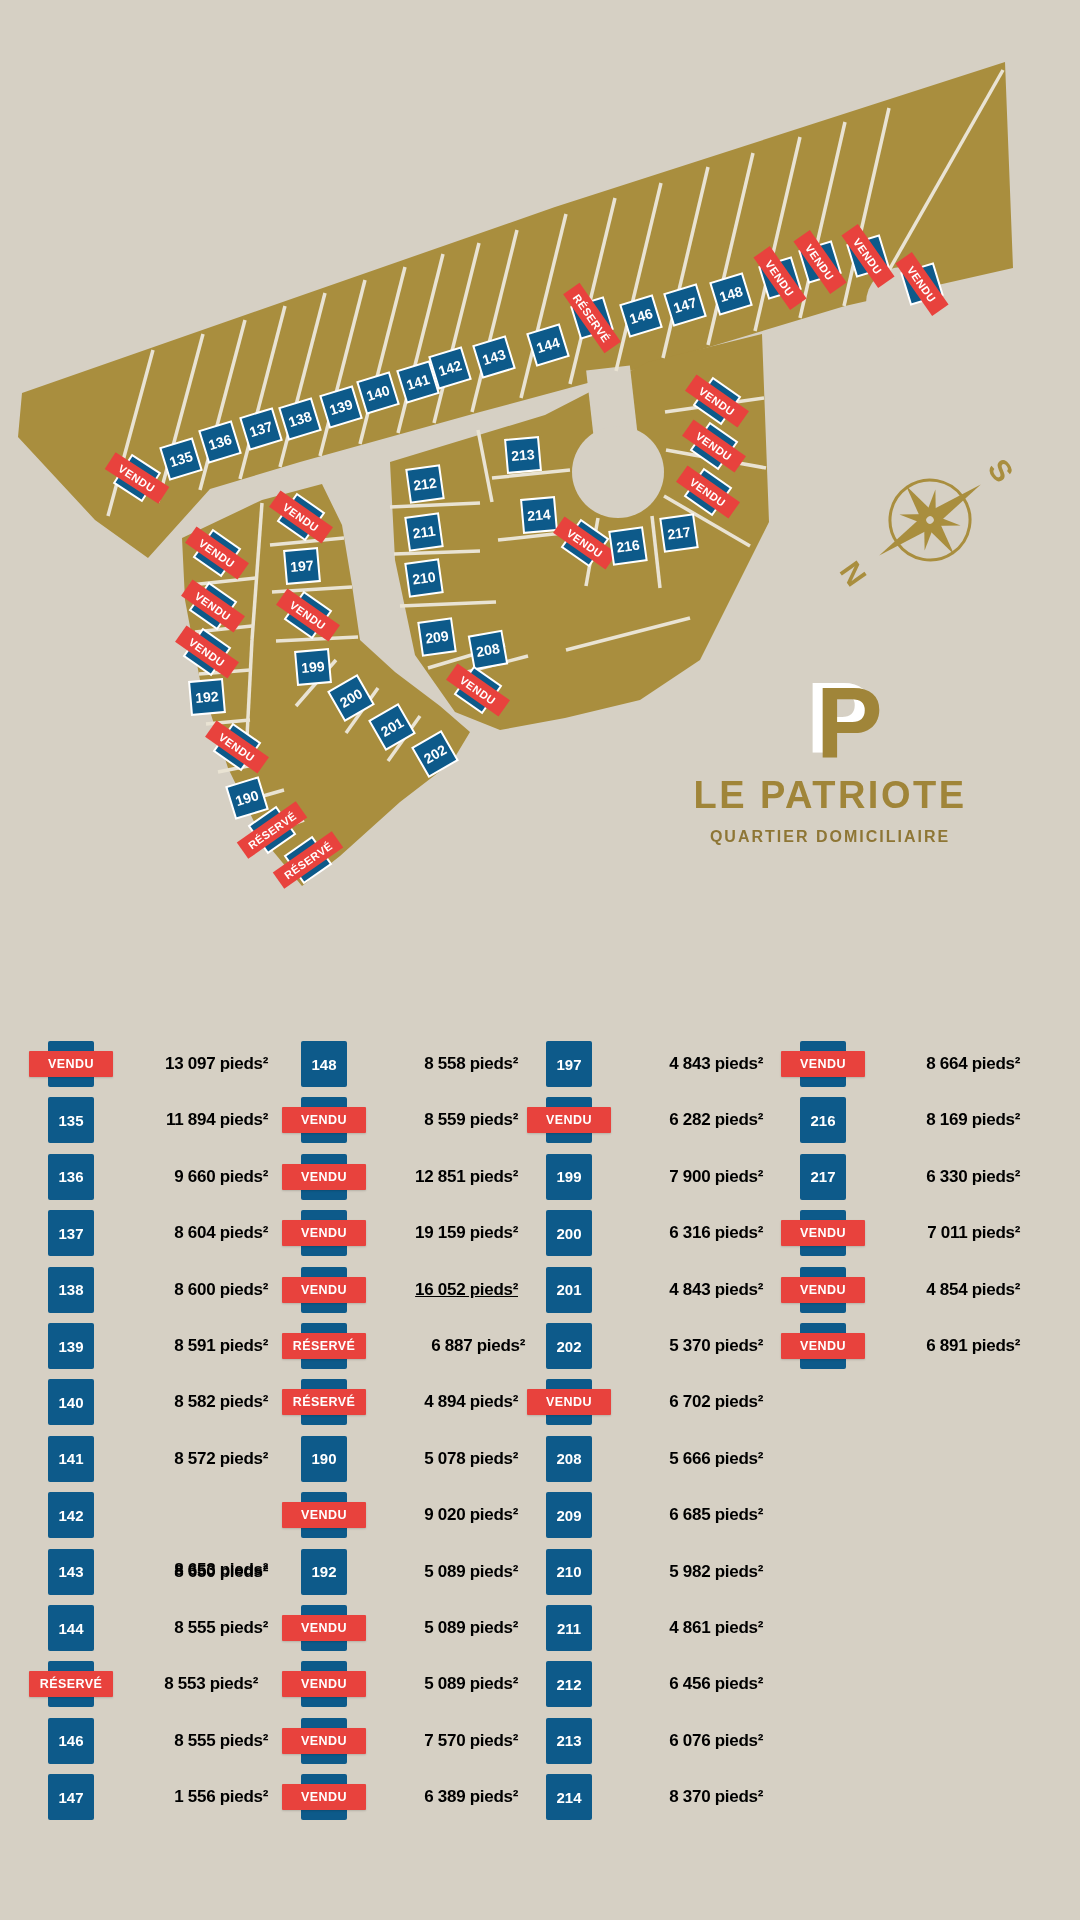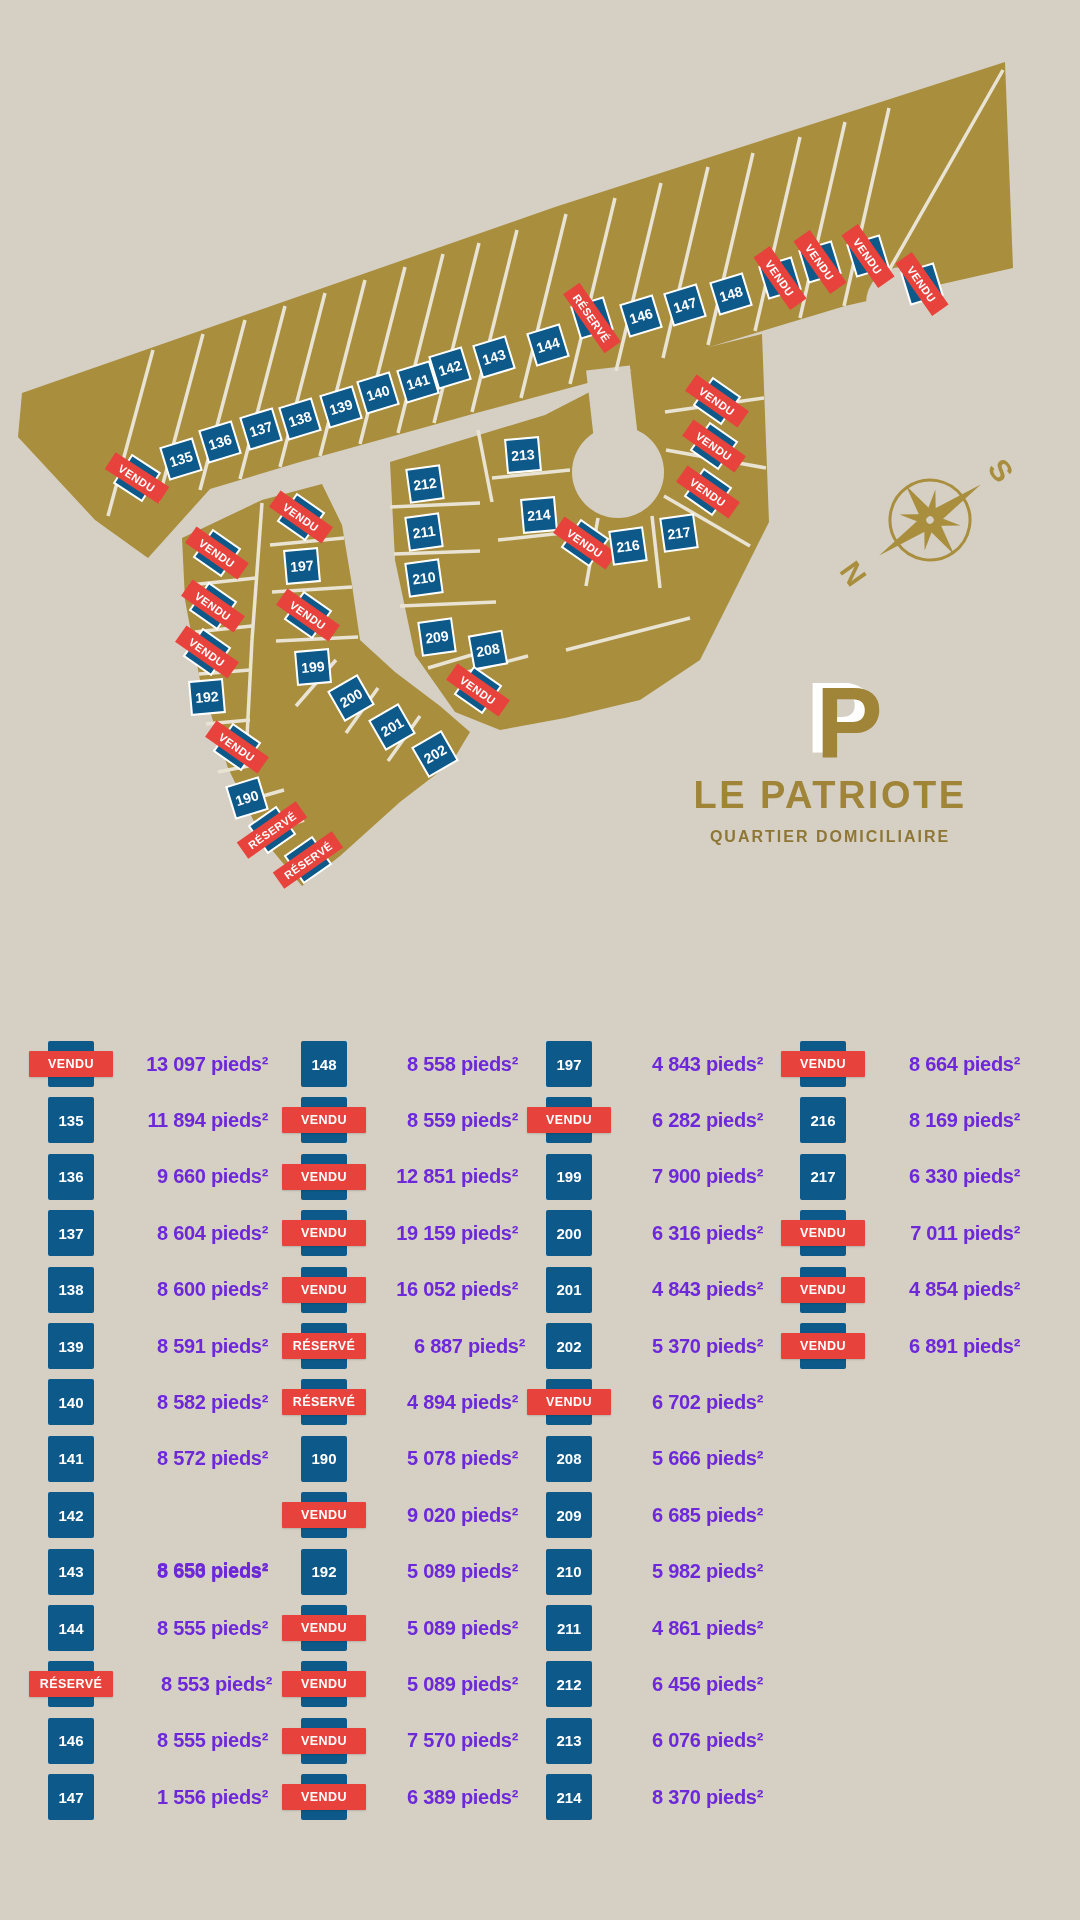--- a/index.html
+++ b/index.html
@@ -7,21 +7,21 @@
        background:#d6d0c4;font-family:"Liberation Sans",sans-serif;}
   #map-svg{position:absolute;left:0;top:0;}
   #legend{position:absolute;left:0;top:0;width:1080px;height:1920px;}
   .lot-square{position:absolute;width:46px;height:46px;background:#0d5a8a;border-radius:2px;
       display:flex;align-items:center;justify-content:center;color:#fff;
       font-weight:700;font-size:15px;}
   .lot-banner{position:absolute;width:84px;height:26px;background:#e8423d;border-radius:1px;
       display:flex;align-items:center;justify-content:center;color:#fff;
       font-weight:700;font-size:12.5px;letter-spacing:.4px;box-shadow:0 1px 2px rgba(0,0,0,.15);}
   .lot-size{position:absolute;height:46px;display:flex;align-items:center;justify-content:flex-end;
-      font-weight:700;font-size:20px;letter-spacing:-0.3px;color:#6d28d9;white-space:nowrap;}
+      font-weight:700;font-size:17px;letter-spacing:-0.3px;color:#000000;white-space:nowrap;}
 </style>
 </head>
 <body>
 
 <svg id="map-svg" width="1080" height="900" viewBox="0 0 1080 900">
 
   <g>
     <polygon fill="#a98e3e" points="22,393 555,207 1005,62 1013,268 845,306 610,377 480,412 300,462 210,489 148,558 95,520 18,437"></polygon>
     <polygon fill="#a98e3e" points="182,538 262,500 322,484 342,525 352,585 360,640 395,672 440,706 470,732 452,762 400,802 340,856 302,886 262,838 228,768 200,680 185,600"></polygon>
     <polygon fill="#a98e3e" points="390,462 545,415 648,362 762,334 769,522 700,660 640,700 565,718 500,730 455,712 415,655 395,560"></polygon>
@@ -399,21 +399,21 @@
       <div class="lot-square" style="left: 48px; top: 1548.6px;">143</div>
       <div class="lot-size" style="left: 102px; top: 1548.6px; width: 166px;">8 650 pieds²</div>
     </div>
     <div>
       <div class="lot-square" style="left: 48px; top: 1605px;">144</div>
       <div class="lot-size" style="left: 102px; top: 1605px; width: 166px;">8 555 pieds²</div>
     </div>
     <div>
       <div class="lot-square" style="left: 48px; top: 1661.4px;"></div>
       <div class="lot-banner" style="left: 29px; top: 1671.4px;">RÉSERVÉ</div>
-      <div class="lot-size" style="left: 106px; top: 1661.4px; width: 166px;">8 553 pieds²</div>
+      <div class="lot-size" style="left: 92px; top: 1661.4px; width: 166px;">8 553 pieds²</div>
     </div>
     <div>
       <div class="lot-square" style="left: 48px; top: 1717.8px;">146</div>
       <div class="lot-size" style="left: 102px; top: 1717.8px; width: 166px;">8 555 pieds²</div>
     </div>
     <div>
       <div class="lot-square" style="left: 48px; top: 1774.2px;">147</div>
       <div class="lot-size" style="left: 102px; top: 1774.2px; width: 166px;">1 556 pieds²</div>
     </div>
     <div>
@@ -431,21 +431,21 @@
       <div class="lot-size" style="left: 355px; top: 1153.8px; width: 163px;">12 851 pieds²</div>
     </div>
     <div>
       <div class="lot-square" style="left: 301px; top: 1210.2px;"></div>
       <div class="lot-banner" style="left: 282px; top: 1220.2px;">VENDU</div>
       <div class="lot-size" style="left: 355px; top: 1210.2px; width: 163px;">19 159 pieds²</div>
     </div>
     <div>
       <div class="lot-square" style="left: 301px; top: 1266.6px;"></div>
       <div class="lot-banner" style="left: 282px; top: 1276.6px;">VENDU</div>
-      <div class="lot-size" style="left: 355px; top: 1266.6px; width: 163px;">16 052 pieds²</div>
+      <div class="lot-size" style="left: 355px; top: 1266.6px; width: 163px; text-decoration: underline;">16 052 pieds²</div>
     </div>
     <div>
       <div class="lot-square" style="left: 301px; top: 1323px;"></div>
       <div class="lot-banner" style="left: 282px; top: 1333px;">RÉSERVÉ</div>
       <div class="lot-size" style="left: 362px; top: 1323px; width: 163px;">6 887 pieds²</div>
     </div>
     <div>
       <div class="lot-square" style="left: 301px; top: 1379.4px;"></div>
       <div class="lot-banner" style="left: 282px; top: 1389.4px;">RÉSERVÉ</div>
       <div class="lot-size" style="left: 355px; top: 1379.4px; width: 163px;">4 894 pieds²</div>

